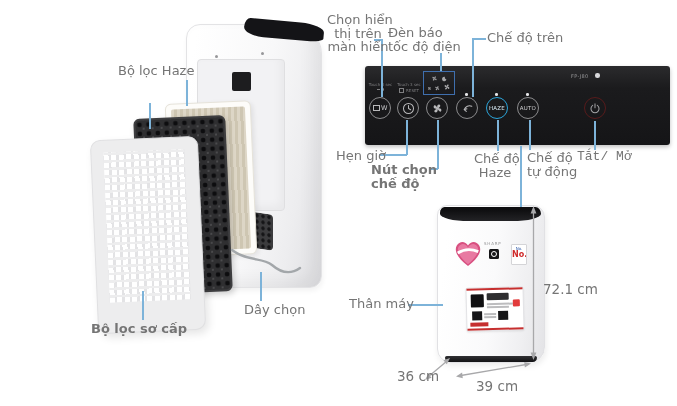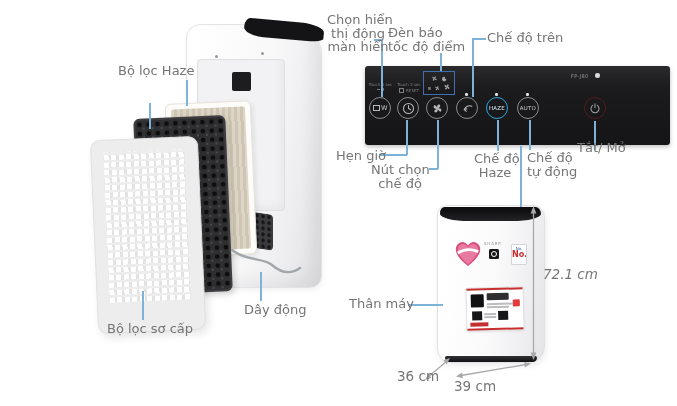--- a/index.html
+++ b/index.html
@@ -118,22 +118,22 @@
   </div>
   <div class="filter f-hepa">
       <div class="core"></div>
     </div>
   <div class="filter f-deo"></div>
   <div class="filter f-pre">
       <div class="grid"></div>
     </div>
 
   <div class="lbl" style="left:118px;top:64px;width:70px;text-align:right;">Bộ lọc Haze</div>
-  <div class="lbl" style="left:107px;top:322px;">Bộ lọc sơ cấp</div>
-  <div class="lbl" style="left:244px;top:303px;">Dây động</div>
+  <div class="lbl" style="left:91px;top:322px;font-weight:bold;">Bộ lọc sơ cấp</div>
+  <div class="lbl" style="left:244px;top:303px;">Dây chọn</div>
 
   <div class="cl v" style="left:186px;top:80px;height:26px;"></div>
   <div class="cl v" style="left:149px;top:103px;height:26px;"></div>
   <div class="cl v" style="left:142px;top:291px;height:29px;"></div>
   <div class="cl v" style="left:260px;top:272px;height:29px;"></div>
 
   <div class="panel">
     <div class="model">FP-J80</div>
     <div class="model-dot"></div>
 
@@ -210,44 +210,44 @@
     <div class="pbtn b-power" style="left:219px;">
       <svg width="12" height="12" viewBox="0 0 14 14">
         <path d="M7 2.2 V6.6" fill="none" stroke="#a2a2a4" stroke-width="1.2" stroke-linecap="round"></path>
         <path d="M4.3 3.9 a4.7 4.7 0 1 0 5.4 0" fill="none" stroke="#a2a2a4" stroke-width="1.2" stroke-linecap="round"></path>
       </svg>
     </div>
   </div>
 
   <div class="lbl" style="left:327px;top:13px;width:62px;text-align:center;">
     <div>Chọn hiển</div>
-    <div>thị động</div>
+    <div>thị trên</div>
     <div>màn hiển</div>
   </div>
   <div class="lbl" style="left:388px;top:26px;">
     <div>Đèn báo</div>
-    <div>tốc độ điểm</div>
+    <div>tốc độ điện</div>
   </div>
   <div class="lbl" style="left:487px;top:31px;">
     <div>Chế độ trên</div>
   </div>
   <div class="lbl" style="left:336px;top:149px;">Hẹn giờ</div>
-  <div class="lbl" style="left:371px;top:163px;width:58px;text-align:center;">
+  <div class="lbl" style="left:371px;top:163px;width:58px;text-align:left;font-weight:bold;">
     <div>Nút chọn</div>
     <div>chế độ</div>
   </div>
   <div class="lbl" style="left:474px;top:152px;width:42px;text-align:center;">
     <div>Chế độ</div>
     <div>Haze</div>
   </div>
   <div class="lbl" style="left:527px;top:151px;">
     <div>Chế độ</div>
     <div>tự động</div>
   </div>
-  <div class="lbl" style="left:577px;top:141px;">Tắt/ Mở</div>
+  <div class="lbl" style="left:577px;top:150px;font-family:Liberation Mono, monospace;">Tắt/ Mở</div>
 
   <div class="cl h" style="left:374px;top:39px;width:8px;"></div>
   <div class="cl v" style="left:381px;top:39px;height:58px;"></div>
   <div class="cl v" style="left:440px;top:53px;height:18px;"></div>
   <div class="cl h" style="left:472px;top:38px;width:14px;"></div>
   <div class="cl v" style="left:472px;top:38px;height:59px;"></div>
   <div class="cl v" style="left:406px;top:120px;height:35px;"></div>
   <div class="cl h" style="left:379px;top:154px;width:28px;"></div>
   <div class="cl v" style="left:437px;top:120px;height:49px;"></div>
   <div class="cl h" style="left:429px;top:168px;width:9px;"></div>
@@ -285,23 +285,23 @@
       <div class="tline" style="left:17px;top:28px;width:12px;"></div>
       <div class="redtab"></div>
       <div class="redline-b"></div>
     </div>
     <div class="prod-base"></div>
   </div>
 
   <div class="lbl" style="left:349px;top:297px;">Thân máy</div>
   <div class="cl h" style="left:408px;top:304px;width:35px;"></div>
 
-  <div class="dim" style="left:543px;top:266px;font-style:italic;">72.1 cm</div>
+  <div class="dim" style="left:543px;top:281px;">72.1 cm</div>
   <div class="dim" style="left:397px;top:368px;">36 cm</div>
-  <div class="dim" style="left:454px;top:378px;">39 cm</div>
+  <div class="dim" style="left:476px;top:378px;">39 cm</div>
 
   <svg class="overlay" width="677" height="406" viewBox="0 0 677 406">
     <path d="M232 250 C248 262, 262 257, 272 265 C280 272, 290 275, 300 268" fill="none" stroke="#a3a7aa" stroke-width="2.4" stroke-linecap="round"></path>
 
     <line x1="533.5" y1="211" x2="533.5" y2="355" stroke="#a8a8aa" stroke-width="1.3"></line>
     <polygon points="533.5,206 530.6,213.5 536.4,213.5" fill="#a8a8aa"></polygon>
     <polygon points="533.5,360 530.6,352.5 536.4,352.5" fill="#a8a8aa"></polygon>
 
     <line x1="428" y1="377" x2="447" y2="361" stroke="#a8a8aa" stroke-width="1.3"></line>
     <polygon points="425,380 431.6,377.8 428.2,373.8" fill="#a8a8aa"></polygon>

